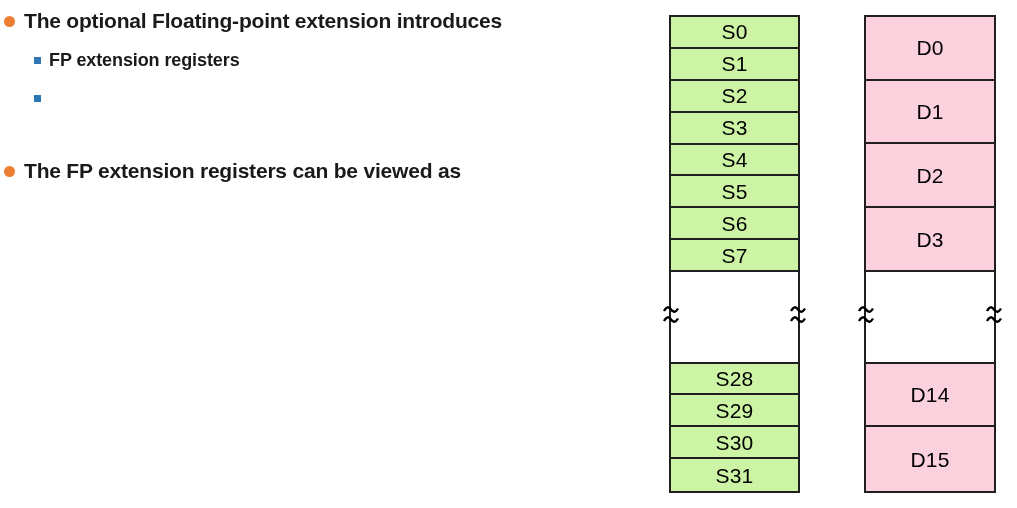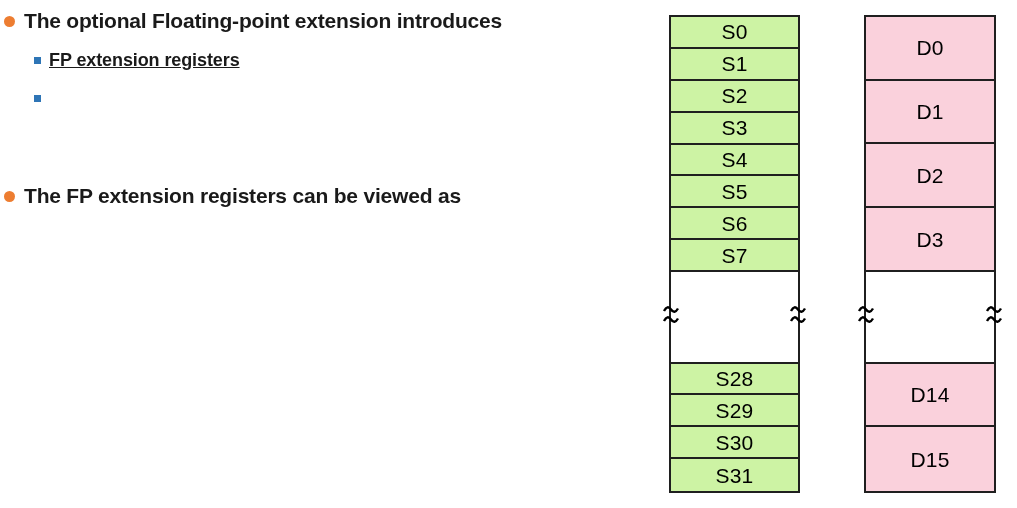--- a/index.html
+++ b/index.html
@@ -16,34 +16,34 @@
     width:1017px;height:508px;
     background:#ffffff;
     overflow:hidden;
     font-family:"Liberation Sans", sans-serif;
     color:var(--text);
     padding-left:48px;
   }
   
   .bullet-group{position:absolute;left:4px;}
   #group-1{top:9px;}
-  #group-2{top:184px;}
+  #group-2{top:159px;}
   .l1-row{
     display:flex;align-items:flex-start;
     font-size:21px;line-height:24px;font-weight:bold;
     letter-spacing:-0.2px;color:var(--text);
   }
   .dot{
     flex:0 0 11px;width:11px;height:11px;border-radius:50%;
     background:var(--orange);margin:7px 9px 0 0;
   }
   .l2-row{
     display:flex;align-items:flex-start;
     font-size:18px;line-height:21px;font-weight:bold;
-    letter-spacing:-0.1px;margin-top:17px;padding-left:30px;color:var(--text);text-decoration:underline;
+    letter-spacing:-0.1px;margin-top:17px;padding-left:30px;color:var(--text);
   }
   .sq{
     flex:0 0 7px;width:7px;height:7px;
     background:var(--blue);margin:7px 8px 0 0;
   }
   
   .col{
     position:absolute;top:15px;height:478px;
     box-sizing:border-box;border:2px solid var(--line);
     background:#ffffff;

